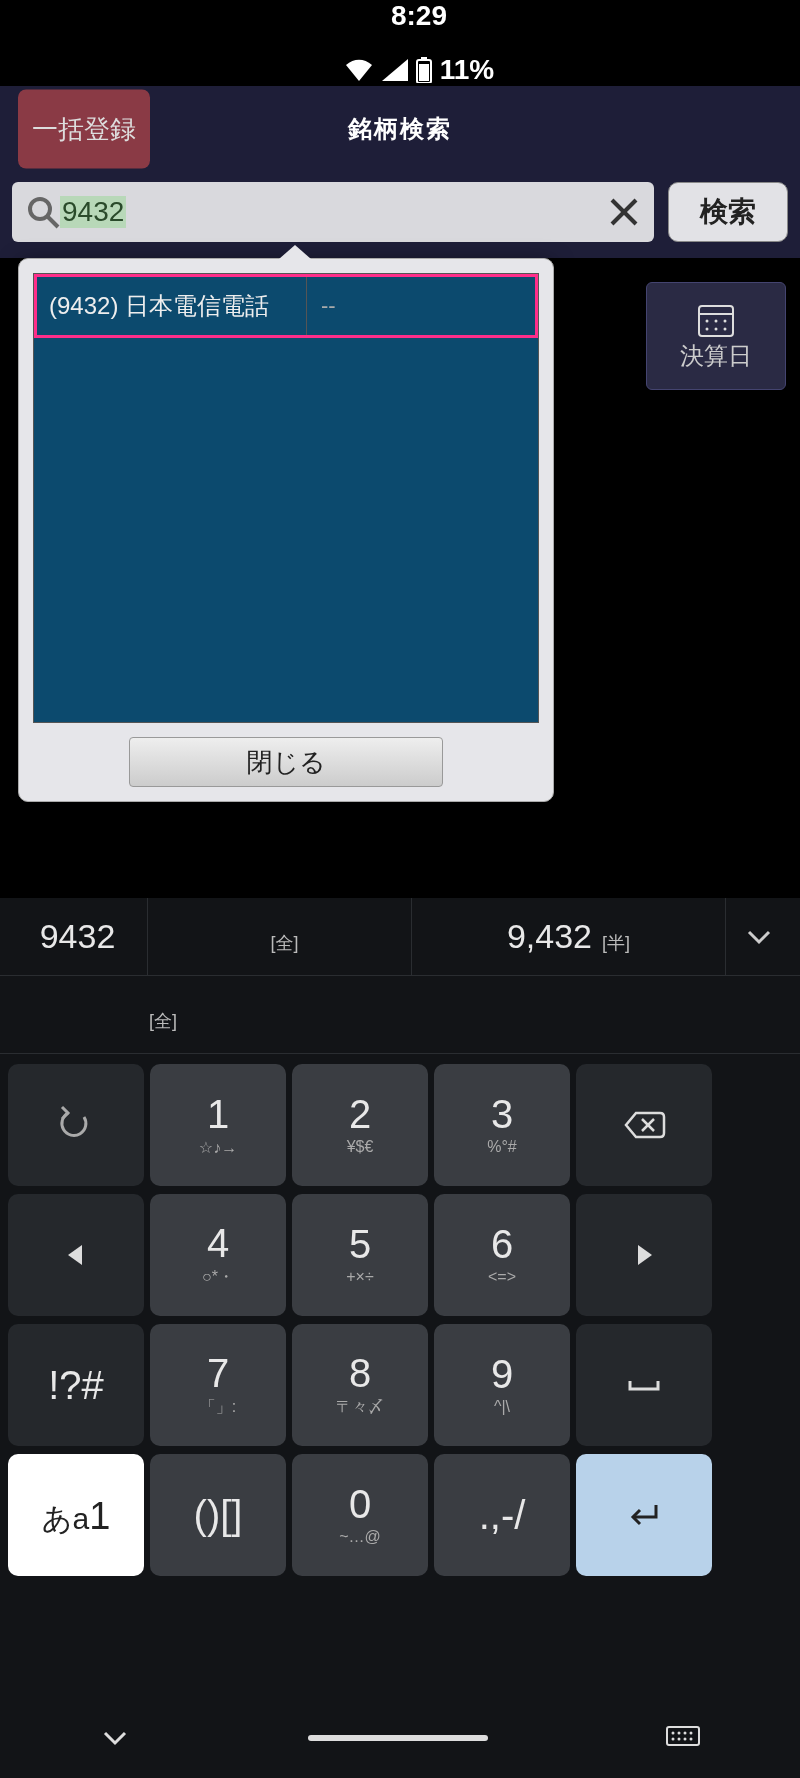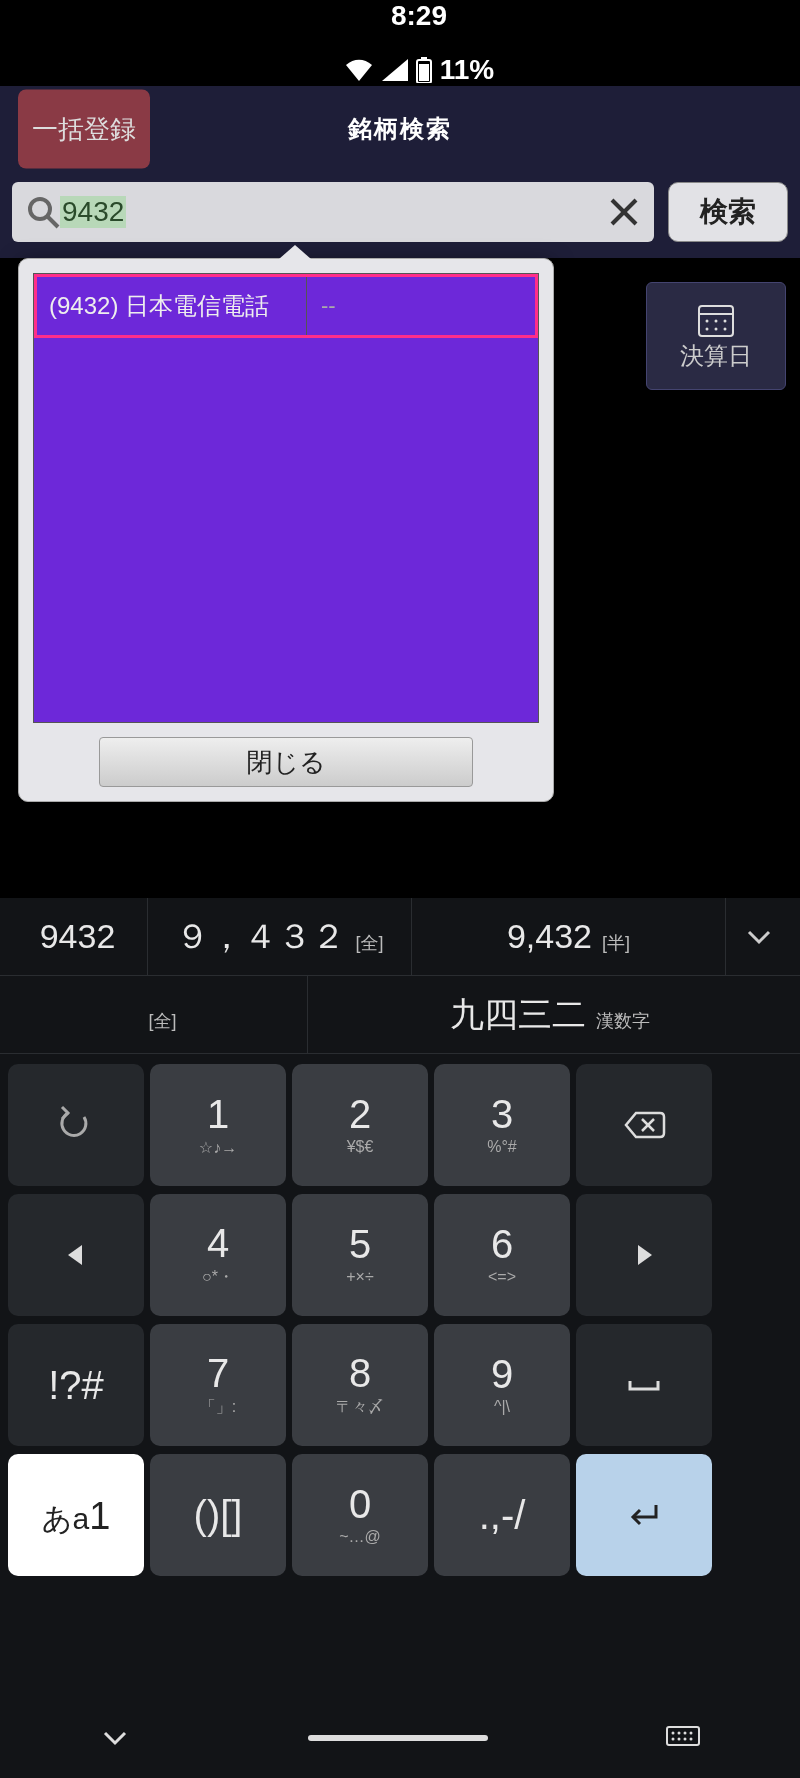--- a/index.html
+++ b/index.html
@@ -18,26 +18,26 @@
 .search-input-wrap { flex: 1; display: flex; align-items: center; gap: 6px; }
 .search-val { font-size: 28px; color: #2a4a2a; background: #b8d8b8; padding: 0 2px; }
 .search-btn { width: 120px; background: #e2e2e6; border: 1px solid #888; border-radius: 10px; color: #222; font-size: 28px; font-weight: 600; }
 
 .behind-panel { position: absolute; right: 14px; top: 282px; width: 140px; height: 108px; background: #2a2a44; border-radius: 6px; border: 1px solid #444470; display: flex; flex-direction: column; align-items: center; justify-content: center; }
 .behind-panel .cal-icon { width: 40px; height: 40px; }
 .behind-panel .cal-label { font-size: 24px; color: #ccc; }
 
 .popup { position: absolute; left: 18px; top: 258px; width: 536px; background: #e6e6ea; border-radius: 10px; border: 1px solid #aaa; box-shadow: 0 4px 20px rgba(0,0,0,0.5); }
 .popup-arrow { position: absolute; top: -14px; left: 260px; width: 0; height: 0; border-left: 16px solid transparent; border-right: 16px solid transparent; border-bottom: 14px solid #e6e6ea; }
-.popup-list { margin: 14px; background: #6d28d9; height: 450px; border: 1px solid #555; }
+.popup-list { margin: 14px; background: #0c4a6e; height: 450px; border: 1px solid #555; }
 .popup-row { display: flex; border: 3px solid #ff2e8a; height: 64px; }
 .popup-row-main { flex: 0 0 270px; display: flex; align-items: center; padding-left: 12px; font-size: 24px; color: #eee; border-right: 1px solid #555; }
 .popup-row-sub { flex: 1; display: flex; align-items: center; padding-left: 14px; font-size: 22px; color: #aaa; }
 .popup-close-row { padding: 0 14px 14px 14px; display: flex; justify-content: center; }
-.popup-close { width: 374px; height: 50px; background: linear-gradient(#eee,#ccc); border: 1px solid #999; border-radius: 4px; color: #222; font-size: 26px; }
+.popup-close { width: 314px; height: 50px; background: linear-gradient(#eee,#ccc); border: 1px solid #999; border-radius: 4px; color: #222; font-size: 26px; }
 
 .keyboard { position: absolute; left: 0; right: 0; bottom: 0; height: 880px; background: #121417; }
 .sugg-row { display: flex; align-items: center; height: 78px; padding: 0 8px; border-bottom: 1px solid #2a2d31; }
 .sugg { display: flex; align-items: baseline; justify-content: center; color: #e8e8e8; font-size: 34px; border-right: 1px solid #2a2d31; height: 100%; }
 .sugg:last-child { border-right: none; }
 .sugg .tag { font-size: 18px; color: #bbb; margin-left: 10px; position: relative; top: 6px; }
 .sugg-inner { display: flex; align-items: center; height: 100%; }
 .sugg-coll { width: 66px; display: flex; align-items: center; justify-content: center; }
 
 .key-grid { display: grid; grid-template-columns: 136px 136px 136px 136px 136px; grid-auto-rows: 122px; gap: 8px 6px; padding: 10px 8px 0 8px; }
@@ -126,46 +126,39 @@
 
 <div class="keyboard">
   <div class="sugg-row">
     <div class="sugg" style="flex:0 0 140px">
         <div class="sugg-inner">
           <span>9432</span>
         </div>
       </div>
     <div class="sugg" style="flex:0 0 264px">
         <div class="sugg-inner">
-          <span>９，４３２</span>
           <span class="tag">[全]</span>
         </div>
       </div>
     <div class="sugg" style="flex:1">
         <div class="sugg-inner">
           <span>9,432</span>
           <span class="tag">[半]</span>
         </div>
       </div>
     <div class="sugg-coll">
         <svg width="30" height="30" viewBox="0 0 30 30">
           <polyline points="5,10 15,20 25,10" fill="none" stroke="#ccc" stroke-width="3"></polyline>
         </svg>
       </div>
   </div>
   <div class="sugg-row">
     <div class="sugg" style="flex:0 0 300px">
         <div class="sugg-inner">
           <span class="tag">[全]</span>
-        </div>
-      </div>
-    <div class="sugg" style="flex:1">
-        <div class="sugg-inner">
-          <span>九四三二</span>
-          <span class="tag">漢数字</span>
         </div>
       </div>
   </div>
 
   <div class="key-grid">
 
     <div class="key dark">
         <svg class="icon" viewBox="0 0 44 44">
           <path d="M30 14 A12 12 0 1 1 14 10" fill="none" stroke="#aaa" stroke-width="3"></path>
           <polyline points="8,4 14,10 8,16" fill="none" stroke="#aaa" stroke-width="3"></polyline>

